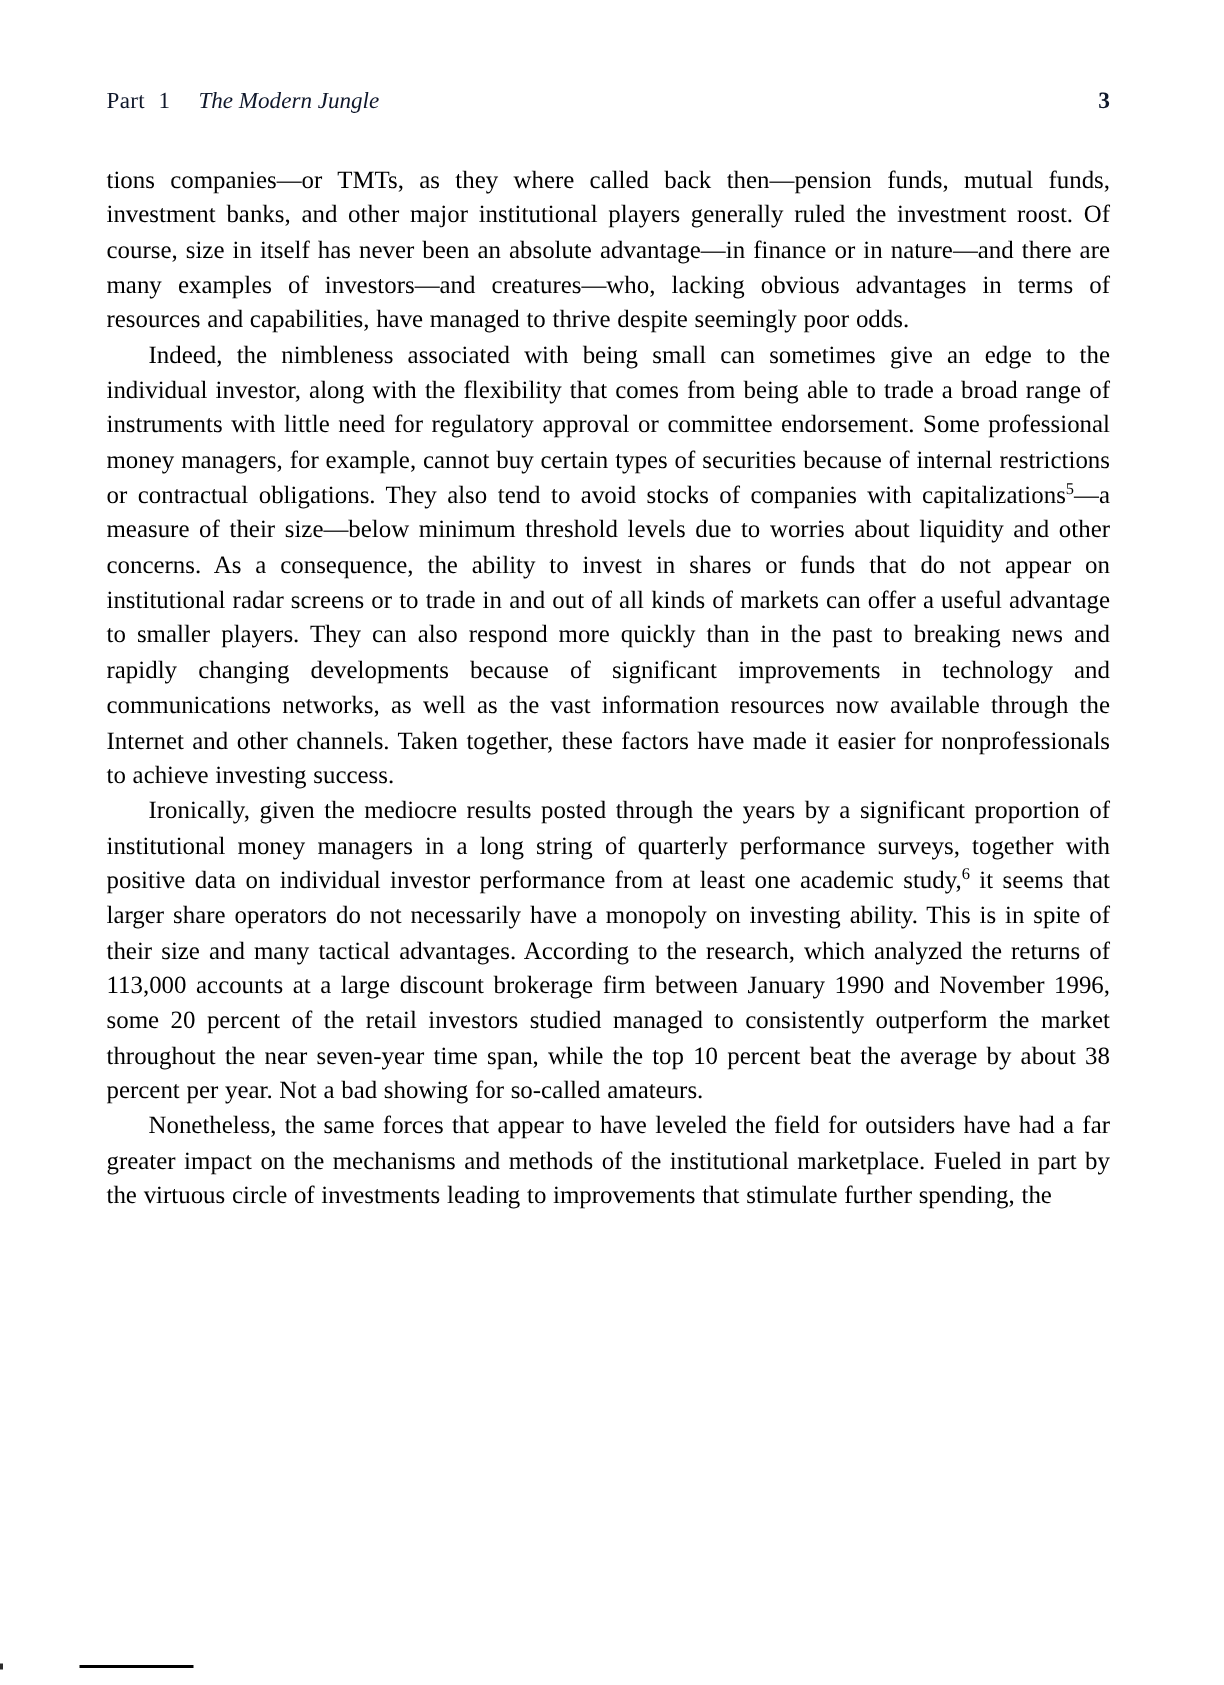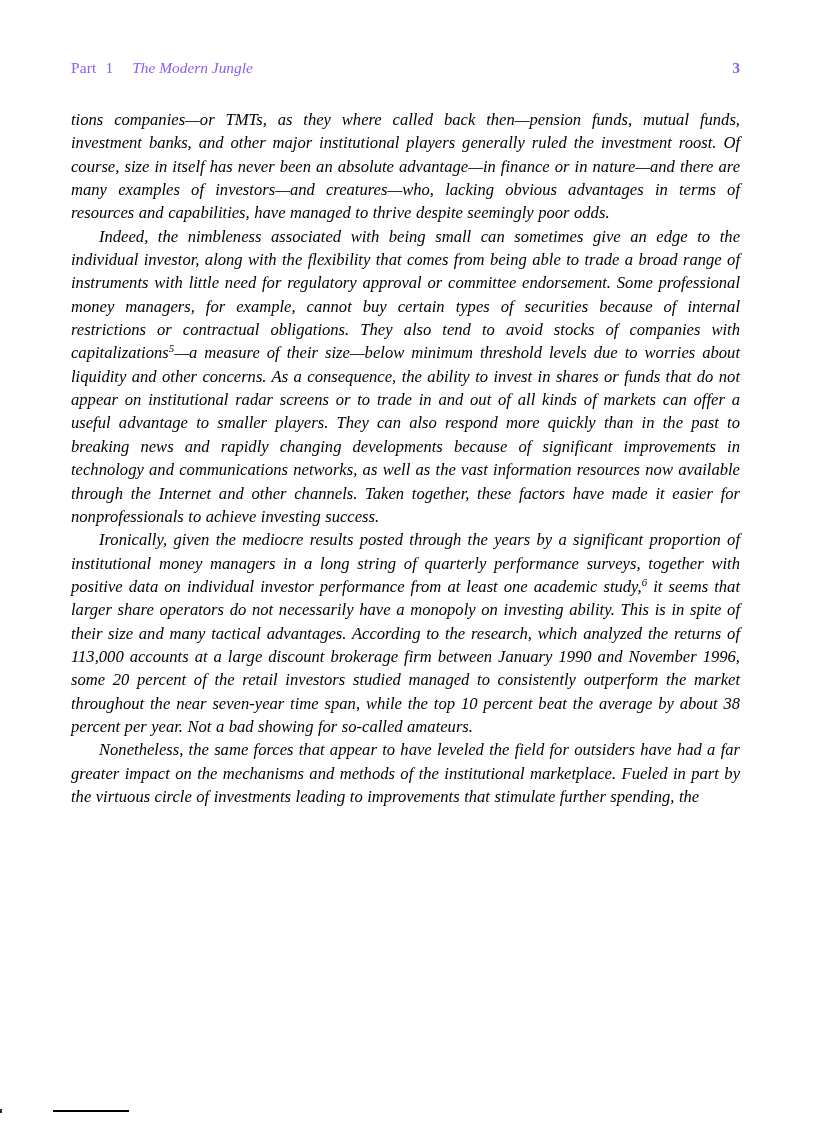--- a/index.html
+++ b/index.html
@@ -26,21 +26,21 @@
     position: absolute;
     left: 71px;
     right: 76px;
     top: 58px;
     height: 24px;
     display: flex;
     align-items: baseline;
     justify-content: space-between;
     font-size: 15.4px;
     line-height: 20px;
-    color: #8b5cf6;
+    color: #0f172a;
   }
   .running-head-left {
     display: flex;
     align-items: baseline;
     white-space: pre;
     font-family: "Liberation Serif", "DejaVu Serif", serif;
   }
   .rh-part {
     letter-spacing: 0.2px;
   }
@@ -63,21 +63,20 @@
     left: 71px;
     top: 108px;
     width: 669px;
     font-size: 16.6px;
     line-height: 23.35px;
     text-align: justify;
     text-justify: inter-word;
     -webkit-hyphens: none;
     hyphens: none;
     color: #000000;
-    font-style: italic;
   }
   .para {
     margin: 0;
     text-indent: 28px;
     text-align: justify;
     word-spacing: 0.02em;
   }
   .para.first {
     text-indent: 0;
   }

